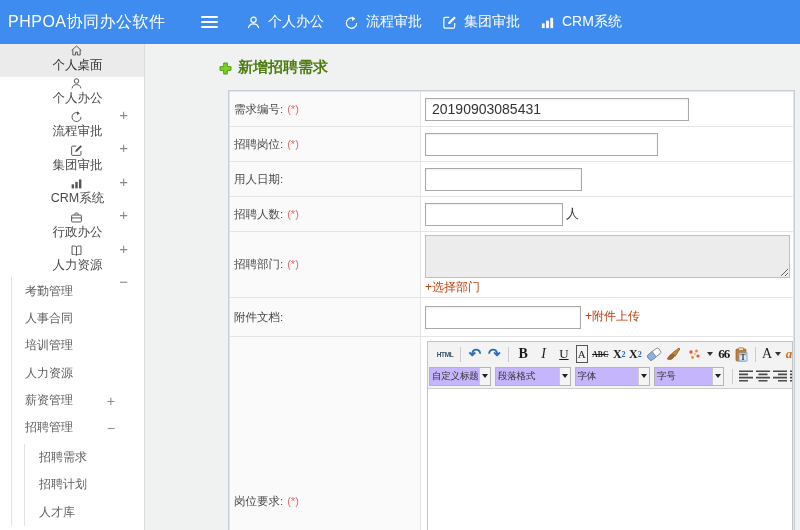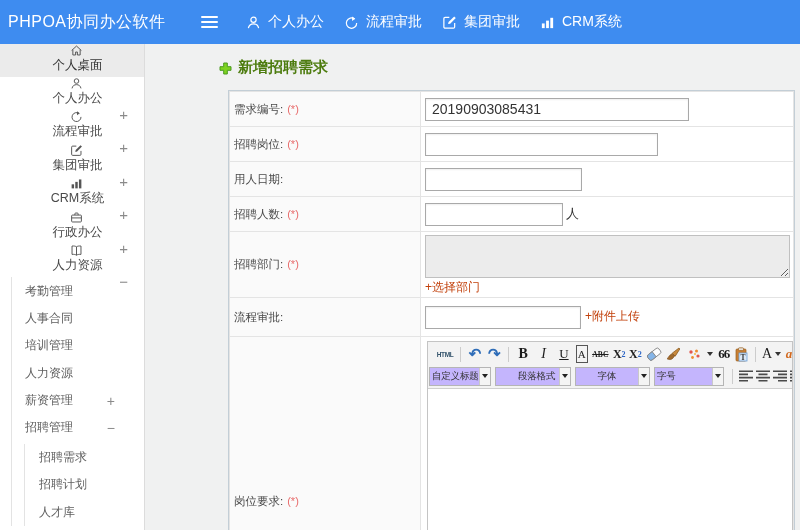--- a/index.html
+++ b/index.html
@@ -72,21 +72,21 @@
   .t-sup, .t-sub { font-size:12px; font-weight:bold; width:auto; }
   .t-sup sup, .t-sub sub { color:#2a64c5; font-size:8px; font-weight:bold; }
   .t-quote { font-size:13px; font-weight:700; letter-spacing:-1px; width:auto; }
   .t-fc { font-size:14px; font-weight:500; width:auto; margin-right:0; }
   .mini-caret { width:0; height:0; border-left:3.5px solid transparent; border-right:3.5px solid transparent; border-top:4px solid #333; margin:0 3px; flex:none; }
   .t-hl { color:#d2691e; font-size:13px; font-weight:bold; font-style:italic; width:auto; }
   .sel { flex:none; height:19px; background:#c4b5fd; border:1px solid #b5b5b5; display:flex; align-items:center; margin-right:4px; cursor:pointer; overflow:hidden; }
   .sel .sel-txt { font-size:9.5px; color:#333; padding-left:2px; letter-spacing:-.2px; flex:1; white-space:nowrap; overflow:hidden; }
   .sel .sel-btn { flex:none; width:11px; height:100%; border-left:1px solid #c9c9c9; display:flex; align-items:center; justify-content:center; background:#f4f4f4; }
   .sel .sel-btn i { width:0; height:0; border-left:3px solid transparent; border-right:3px solid transparent; border-top:4px solid #222; }
-  .s62{width:62px;} .s75{width:75.5px;padding-left:20px;} .s70{width:70px;}
+  .s62{width:62px;} .s75{width:75.5px;} .s70{width:70px;}
   .tb-row2 .ti { margin:0 1.5px; width:14px; }
   .editor-body { height:273px; background:#fff; }
 </style>
 </head>
 <body>
 
 <div class="navbar">
   <div class="logo">PHPOA协同办公软件</div>
   <div class="hamburger">
       <span></span>
@@ -271,21 +271,21 @@
         <td class="fld"><input class="txt w138" style=""><span class="suffix">人</span></td>
       </tr>
       <tr style="height:66px;">
         <td class="lbl"><span>招聘部门:</span><span class="req">(*)</span></td>
         <td class="fld tight">
           <textarea class="dept" style=""></textarea>
           <a class="blue-link dept-link">+选择部门</a>
         </td>
       </tr>
       <tr style="height:39px;">
-        <td class="lbl"><span>流程审批:</span></td>
+        <td class="lbl"><span>附件文档:</span></td>
         <td class="fld"><input class="txt w156" style=""><a class="blue-link upl-link">+附件上传</a></td>
       </tr>
       <tr style="height:330px;">
         <td class="lbl"><span>岗位要求:</span><span class="req">(*)</span></td>
         <td class="fld vtop">
           <div class="editor">
             <div class="tb">
               <div class="tb-row1">
                 <span class="ti t-html">HTML</span>
                 <span class="tsep"></span>

